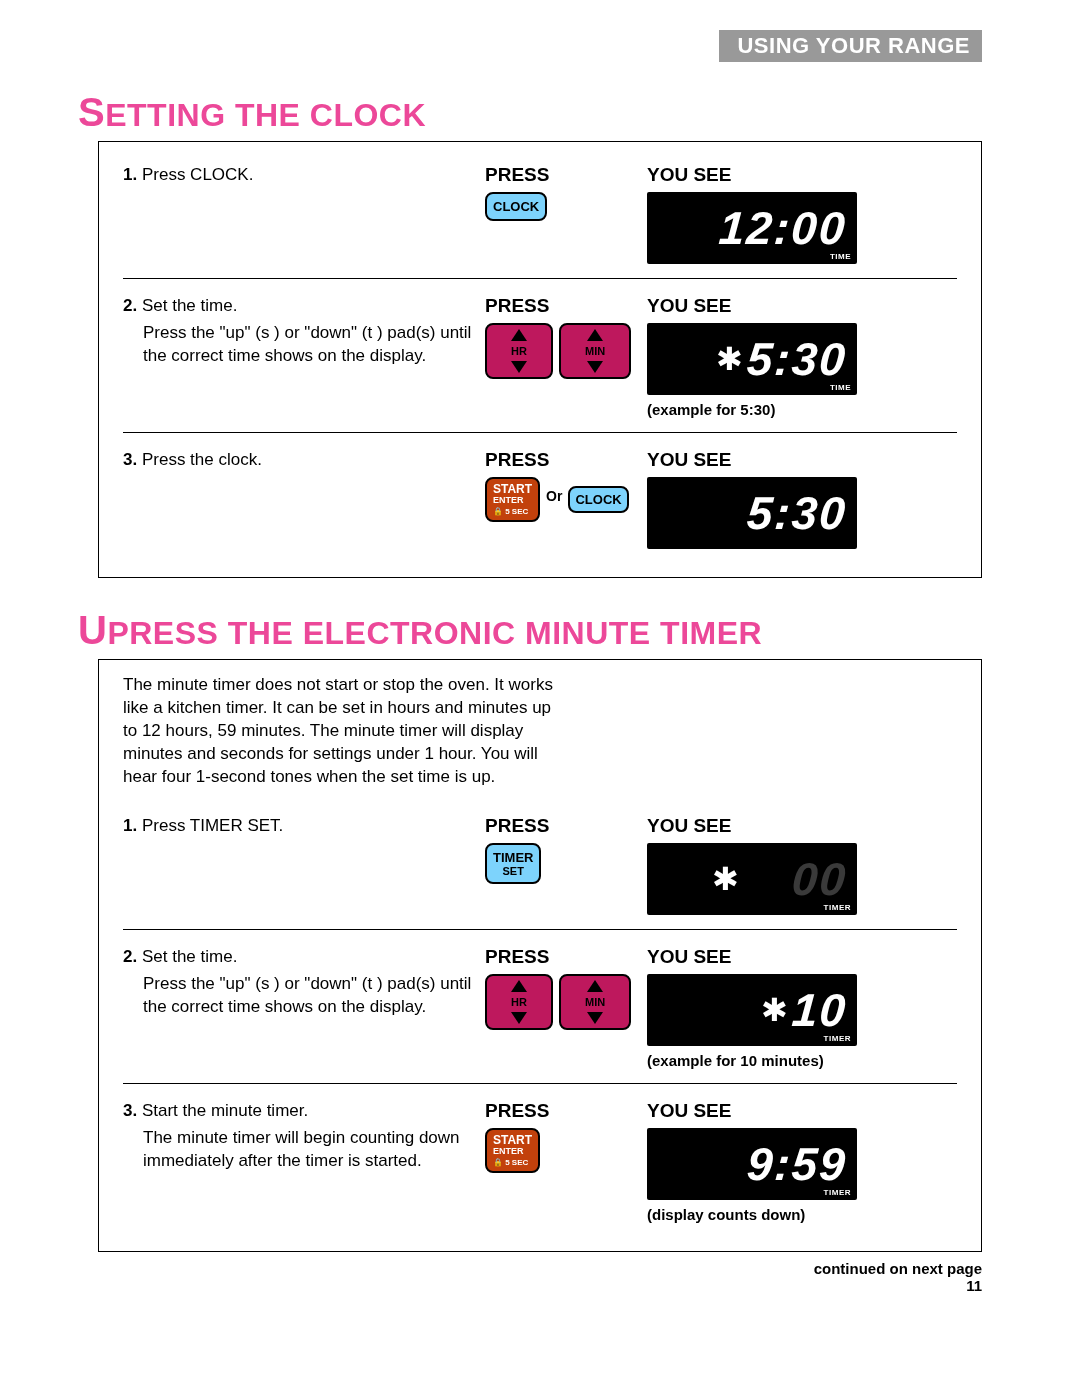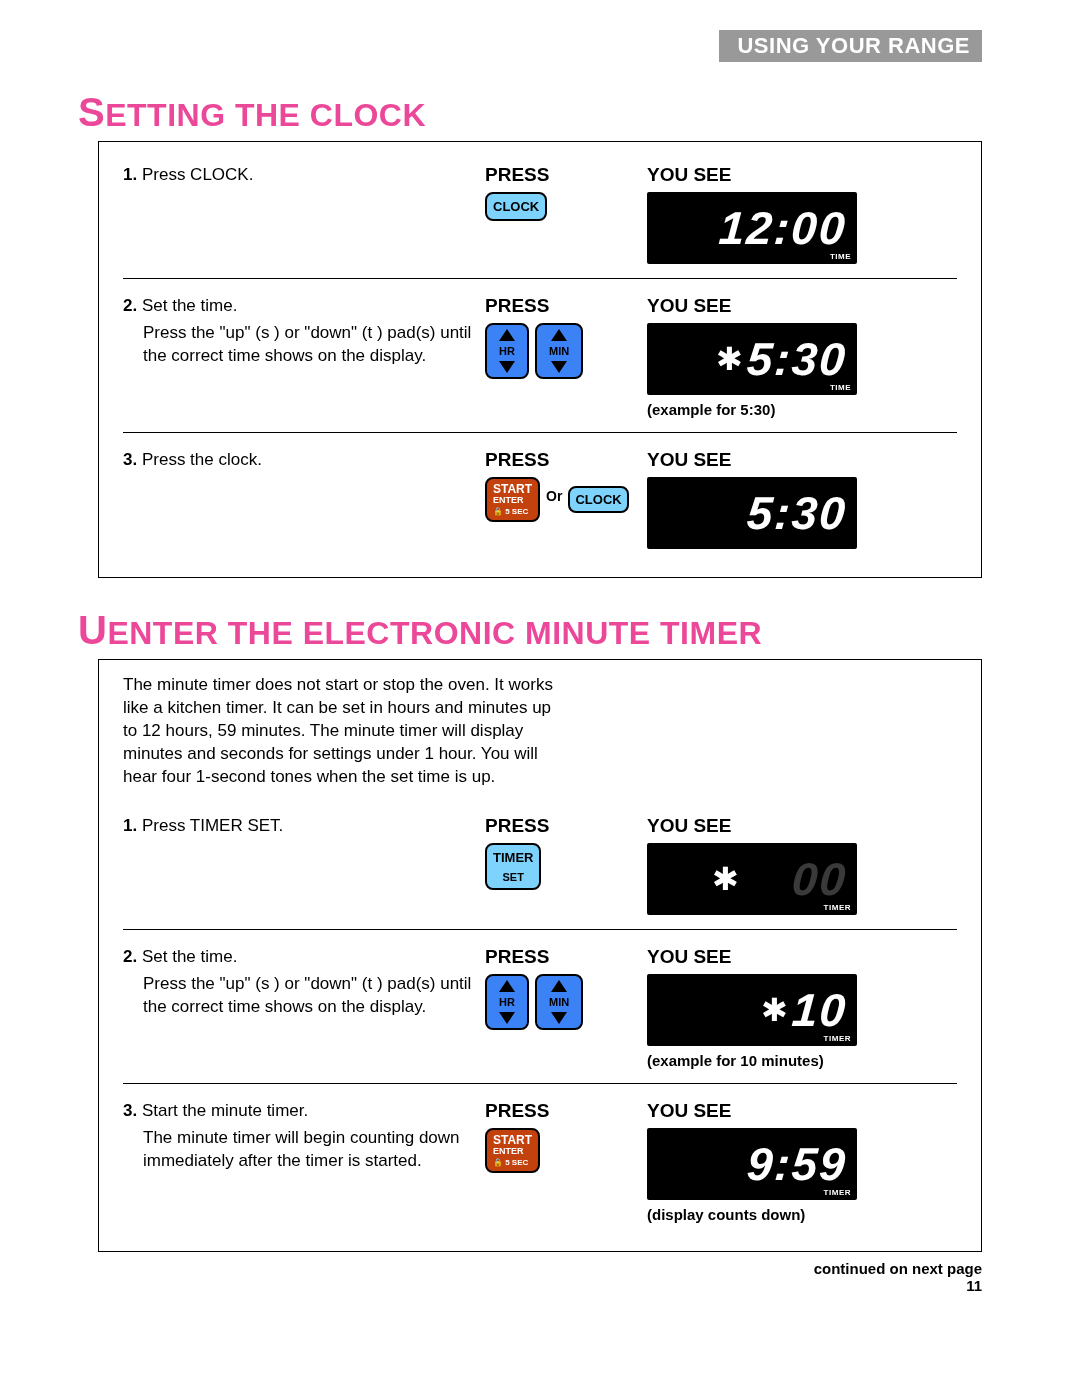--- a/index.html
+++ b/index.html
@@ -58,21 +58,21 @@
     display: inline-block;
     border: 2px solid #000;
     border-radius: 8px;
     padding: 5px 6px;
     font-weight: bold;
     font-size: 13px;
     text-align: center;
     background: #7dd3fc;
     margin-top: 6px;
   }
-  .btn-outline .line2 { font-size: 11px; margin-top: 6px; }
+  .btn-outline .line2 { font-size: 11px; }
   .btn-dark {
     display: inline-block;
     border: 2px solid #000;
     border-radius: 8px;
     background: #c2410c;
     color: #fff;
     padding: 4px 6px 3px 6px;
     font-weight: bold;
     font-size: 12px;
     text-align: left;
@@ -80,23 +80,23 @@
     line-height: 1.1;
   }
   .btn-dark .line2 { font-size: 9px; display:block; }
   .btn-dark .line3 { font-size: 8px; display:block; margin-top:2px; }
   .updown {
     display: inline-flex;
     flex-direction: column;
     align-items: center;
     border: 2px solid #000;
     border-radius: 8px;
-    padding: 4px 12px;
+    padding: 4px 24px;
     margin-top: 6px;
-    background:#3b82f6;
+    background:#be185d;
     justify-content:center;
   }
   .updown .tri-up, .updown .tri-down { width:0; height:0; }
   .updown .tri-up { border-left:8px solid transparent; border-right:8px solid transparent; border-bottom:12px solid #000; margin-bottom:2px; }
   .updown .tri-down { border-left:8px solid transparent; border-right:8px solid transparent; border-top:12px solid #000; margin-top:2px; }
   .updown .lbl { font-weight:bold; font-size:11px; margin:2px 0; }
   .press-area { display:flex; gap:6px; align-items:center; flex-wrap:wrap; }
   .or-text { font-weight:bold; font-size:14px; }
 
   
@@ -222,21 +222,21 @@
       <div class="col-head">YOU SEE</div>
       <div class="screen">
         <span class="digits">5:30</span>
       </div>
     </div>
   </div>
 
 </div>
 
 <div class="section-title sect2">
-  <span>U</span><span class="small-caps">ENTER THE ELECTRONIC MINUTE TIMER</span>
+  <span>U</span><span class="small-caps">PRESS THE ELECTRONIC MINUTE TIMER</span>
 </div>
 
 <div class="content-box">
   <div class="intro-text">The minute timer does not start or stop the oven. It works like a kitchen timer. It can be set in hours and minutes up to 12 hours, 59 minutes. The minute timer will display minutes and seconds for settings under 1 hour. You will hear four 1-second tones when the set time is up.</div>
 
   <div class="step-row">
     <div class="step-text">
       <span class="bold">1.</span>
       <span>Press TIMER SET.</span>
     </div>

